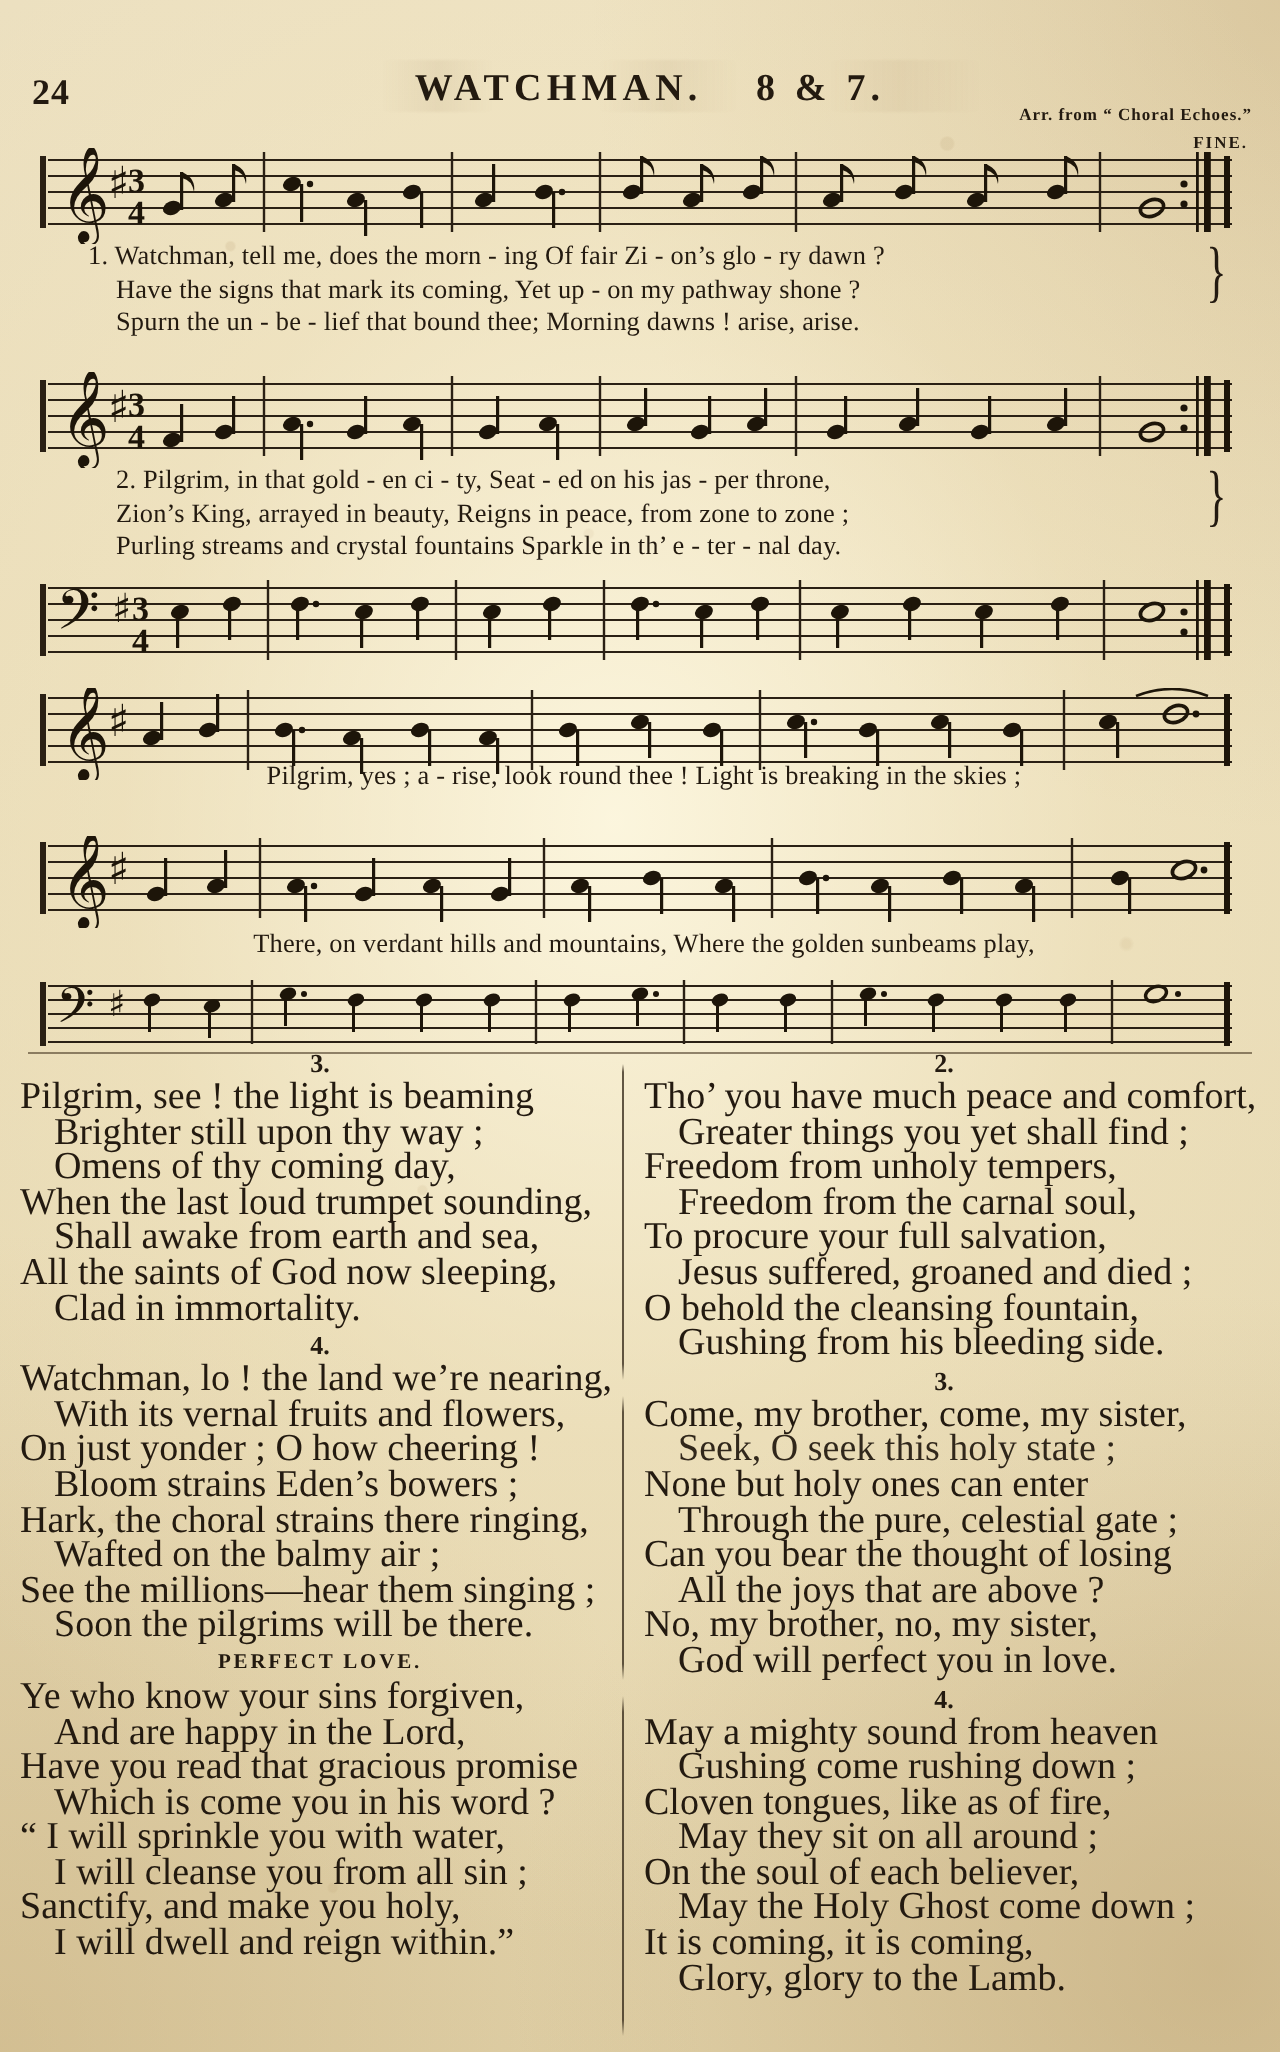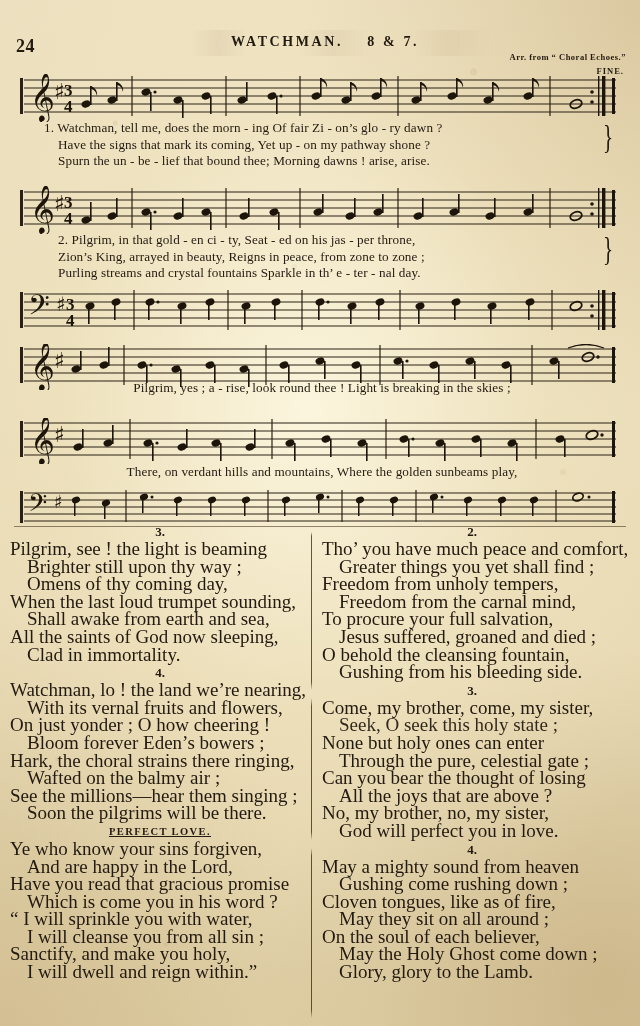--- a/index.html
+++ b/index.html
@@ -64,21 +64,21 @@
     position: absolute;
     left: 16px; top: 36px;
     font-size: 18px;
     font-weight: 700;
     letter-spacing: .5px;
   }
   .hymn-title {
     position: absolute;
     left: 0; right: 0; top: 34px;
     text-align: center;
-    font-size: 14px;
+    font-size: 19px;
     font-weight: 700;
     letter-spacing: 2.6px;
     padding-left: 10px;
   }
   .arranger {
     position: absolute;
     right: 14px; top: 52px;
     font-size: 8.5px;
     font-weight: 700;
     letter-spacing: .5px;
@@ -160,21 +160,20 @@
     line-height: 15px;
     margin-bottom: 1px;
   }
   .verse-heading {
     text-align: center;
     font-size: 10.5px;
     font-weight: 700;
     letter-spacing: 1.4px;
     line-height: 16px;
     margin-bottom: 0px;
-    text-decoration: underline;
   }
   .verse-body {
     font-size: 19px;
     line-height: 17.6px;
     letter-spacing: 0;
   }
   .vline { display: block; white-space: nowrap; }
   .vline.indent { padding-left: 17px; }
 
   .ink-fade { opacity: .93; }
@@ -591,21 +590,21 @@
           <span class="vline indent">Clad in immortality.</span>
         </div>
       </div>
 
       <div class="verse">
         <div class="verse-num">4.</div>
         <div class="verse-body">
           <span class="vline">Watchman, lo ! the land we’re nearing,</span>
           <span class="vline indent">With its vernal fruits and flowers,</span>
           <span class="vline">On just yonder ;  O how cheering !</span>
-          <span class="vline indent">Bloom forever Eden’s bowers ;</span>
+          <span class="vline indent">Bloom strains Eden’s bowers ;</span>
           <span class="vline">Hark, the choral strains there ringing,</span>
           <span class="vline indent">Wafted on the balmy air ;</span>
           <span class="vline">See the millions—hear them singing ;</span>
           <span class="vline indent">Soon the pilgrims will be there.</span>
         </div>
       </div>
 
       <div class="verse">
         <div class="verse-heading">PERFECT LOVE.</div>
         <div class="verse-body">
@@ -622,21 +621,21 @@
     </div>
 
     <div class="col col-right">
 
       <div class="verse">
         <div class="verse-num">2.</div>
         <div class="verse-body">
           <span class="vline">Tho’ you have much peace and comfort,</span>
           <span class="vline indent">Greater things you yet shall find ;</span>
           <span class="vline">Freedom from unholy tempers,</span>
-          <span class="vline indent">Freedom from the carnal mind,</span>
+          <span class="vline indent">Freedom from the carnal soul,</span>
           <span class="vline">To procure your full salvation,</span>
           <span class="vline indent">Jesus suffered, groaned and died ;</span>
           <span class="vline">O behold the cleansing fountain,</span>
           <span class="vline indent">Gushing from his bleeding side.</span>
         </div>
       </div>
 
       <div class="verse">
         <div class="verse-num">3.</div>
         <div class="verse-body">
@@ -653,18 +652,19 @@
 
       <div class="verse">
         <div class="verse-num">4.</div>
         <div class="verse-body">
           <span class="vline">May a mighty sound from heaven</span>
           <span class="vline indent">Gushing come rushing down ;</span>
           <span class="vline">Cloven tongues, like as of fire,</span>
           <span class="vline indent">May they sit on all around ;</span>
           <span class="vline">On the soul of each believer,</span>
           <span class="vline indent">May the Holy Ghost come down ;</span>
+          <span class="vline">It is coming, it is coming,</span>
           <span class="vline indent">Glory, glory to the Lamb.</span>
         </div>
       </div>
     </div>
   </div>
 </div>
 
 </body></html>

